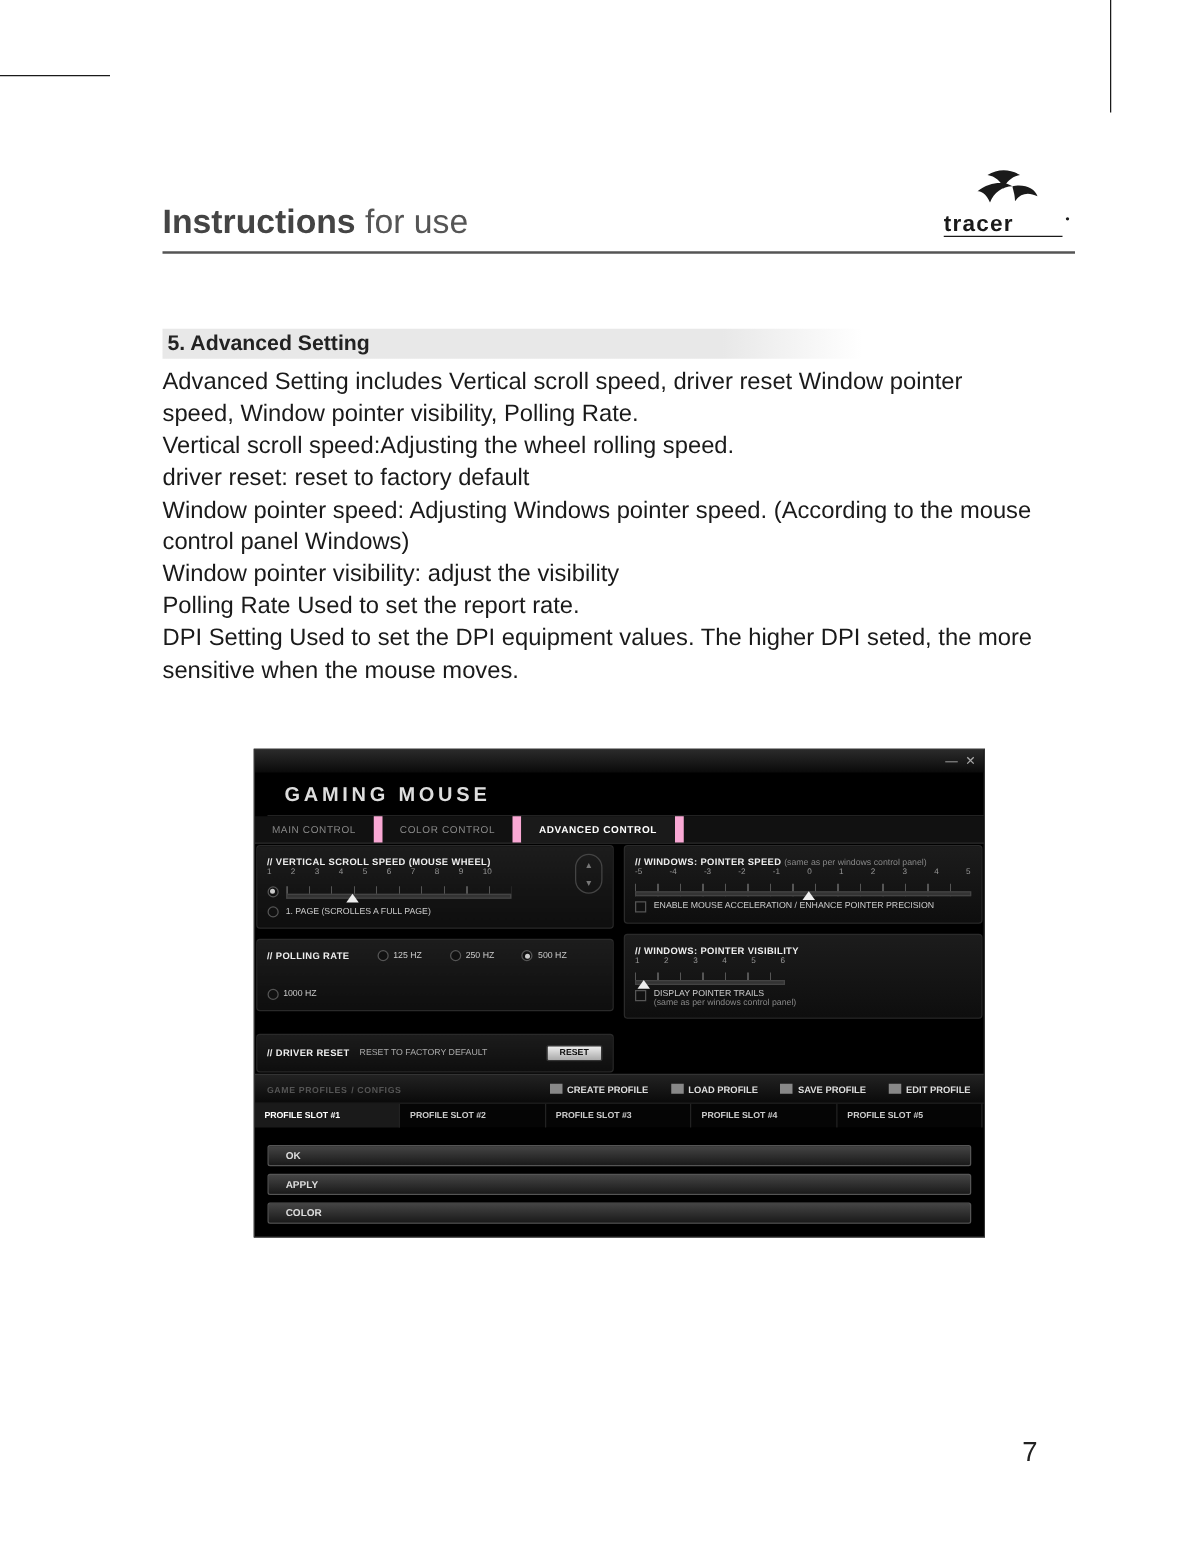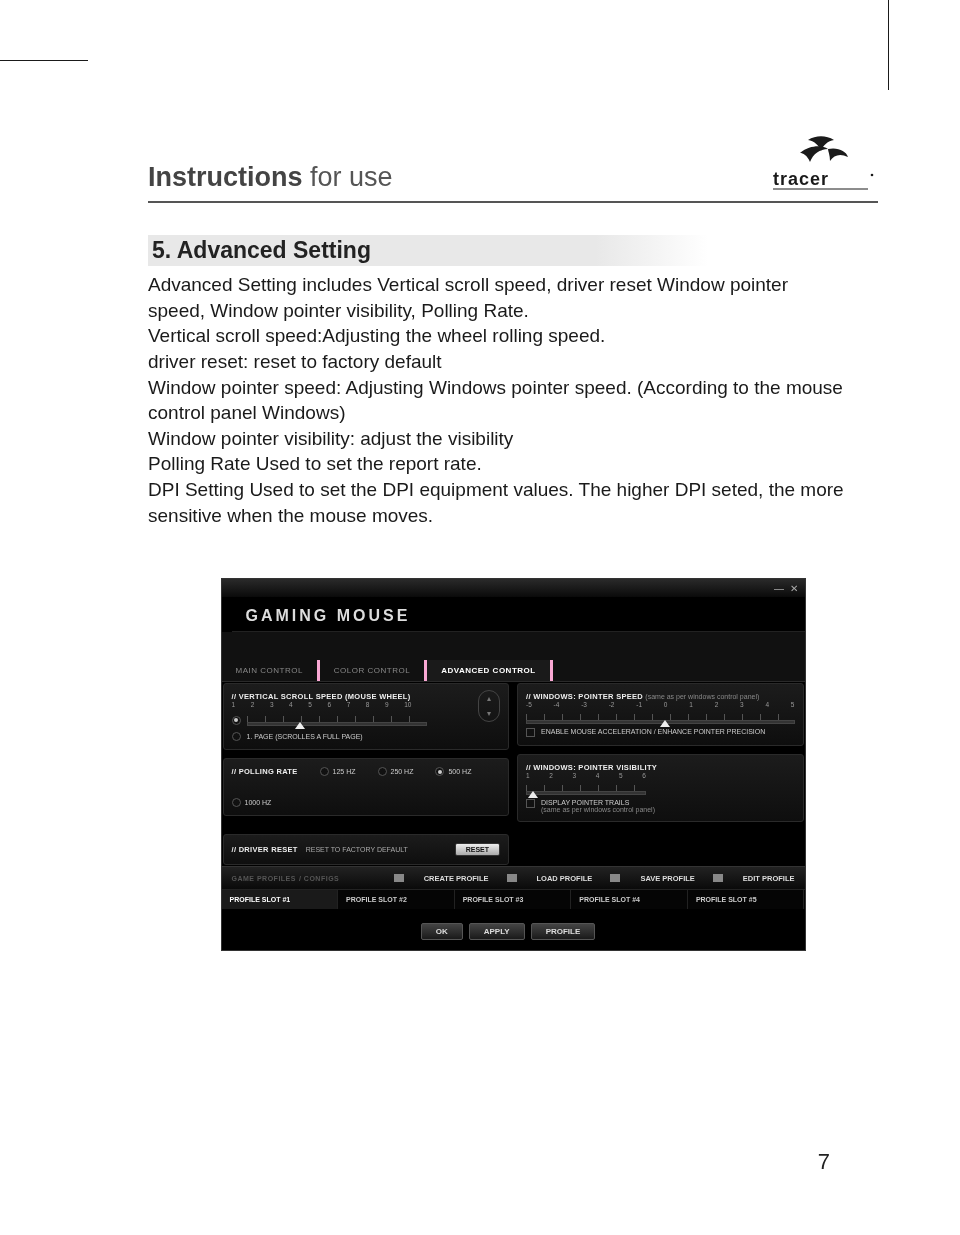--- a/index.html
+++ b/index.html
@@ -10,35 +10,35 @@
     font-family: Arial, Helvetica, sans-serif;
     position: relative;
     color: #1a1a1a;
   }
   
   .crop-v { position:absolute; top:0; left:888px; width:1px; height:90px; background:#1a1a1a; }
   .crop-h { position:absolute; top:60px; left:0; width:88px; height:1px; background:#1a1a1a; }
 
   .page {
     position:absolute;
-    left:148px; top:135px;
+    left:130px; top:135px;
     width:730px;
   }
   .heading-row { display:flex; justify-content:space-between; align-items:flex-end; }
   .heading { font-size:27px; color:#555; }
   .heading b { font-weight:800; color:#444; }
   .hr { height:2px; background:#555; margin-top:8px; width:100%; }
 
   .logo { text-align:center; }
   .logo svg { display:block; }
 
   .section-title {
-    margin-top:32px;
+    margin-top:60px;
     background: linear-gradient(to right, #e8e8e8 0%, #e8e8e8 80%, #fff 100%);
-    font-size:23px; font-weight:bold; color:#222;
+    font-size:17px; font-weight:bold; color:#222;
     padding:2px 4px;
     width:560px;
   }
   .body-text {
     font-size:19px; line-height:1.35; color:#1a1a1a;
     margin-top:6px;
     width:700px;
   }
 
   
@@ -67,22 +67,21 @@
   }
   .tabs {
     display:flex; gap:0;
     background:#111;
     border-bottom:1px solid #2a2a2a;
   }
   .tab {
     padding:6px 14px;
     font-size:8px; letter-spacing:0.5px;
     color:#888;
-    border-right:3px solid #f9a8d4;
-    margin-top:28px;
+    border-right:7px solid #f9a8d4;
   }
   .tab.active { color:#fff; font-weight:bold; background:#1a1a1a; }
 
   .panels {
     display:flex;
     padding:1px;
     gap:8px;
   }
   .col { flex:1; display:flex; flex-direction:column; gap:8px; }
   .panel {
@@ -140,36 +139,37 @@
   }
 
   .profiles-bar {
     background:linear-gradient(#222,#0a0a0a);
     border-top:1px solid #333;
     padding:6px 10px;
     display:flex; align-items:center; gap:18px;
   }
   .profiles-title { font-size:9px; color:#888; font-weight:bold; letter-spacing:0.5px; }
   .profiles-title span { color:#555; font-size:7px; }
-  .prof-action { display:flex; align-items:center; gap:20px; font-size:7.5px; color:#ddd; font-weight:bold; }
+  .prof-action { display:flex; align-items:center; gap:4px; font-size:7.5px; color:#ddd; font-weight:bold; }
   .prof-icon { width:10px; height:8px; background:#888; }
 
   .slots {
     display:flex; background:#050505; border-top:1px solid #222;
   }
   .slot {
     flex:1; padding:6px 8px; font-size:7px; color:#ccc; font-weight:bold;
     border-right:1px solid #222;
   }
   .slot:first-child { background:#1a1a1a; color:#fff; }
 
   .bottom-actions {
-    display:flex; justify-content:center; gap:6px;
-    padding:14px 10px 10px 0;
+    display:flex; justify-content:flex-start; gap:6px;
+    padding:14px 10px 10px 10px;
     background:#000;
+    flex-direction:column;
   }
   .act-btn {
     background:linear-gradient(#444,#1a1a1a);
     border:1px solid #555; border-radius:2px;
     color:#ddd; font-size:8px; font-weight:bold;
     padding:3px 14px;
   }
 
   .page-number {
     position:absolute;
@@ -369,18 +369,18 @@
     <div class="slots">
       <div class="slot">PROFILE SLOT #1</div>
       <div class="slot">PROFILE SLOT #2</div>
       <div class="slot">PROFILE SLOT #3</div>
       <div class="slot">PROFILE SLOT #4</div>
       <div class="slot">PROFILE SLOT #5</div>
     </div>
     <div class="bottom-actions">
       <div class="act-btn">OK</div>
       <div class="act-btn">APPLY</div>
-      <div class="act-btn">PROFILE</div>
+      <div class="act-btn">COLOR</div>
     </div>
   </div>
 </div>
 
 <div class="page-number">7</div>
 
 </body></html>

